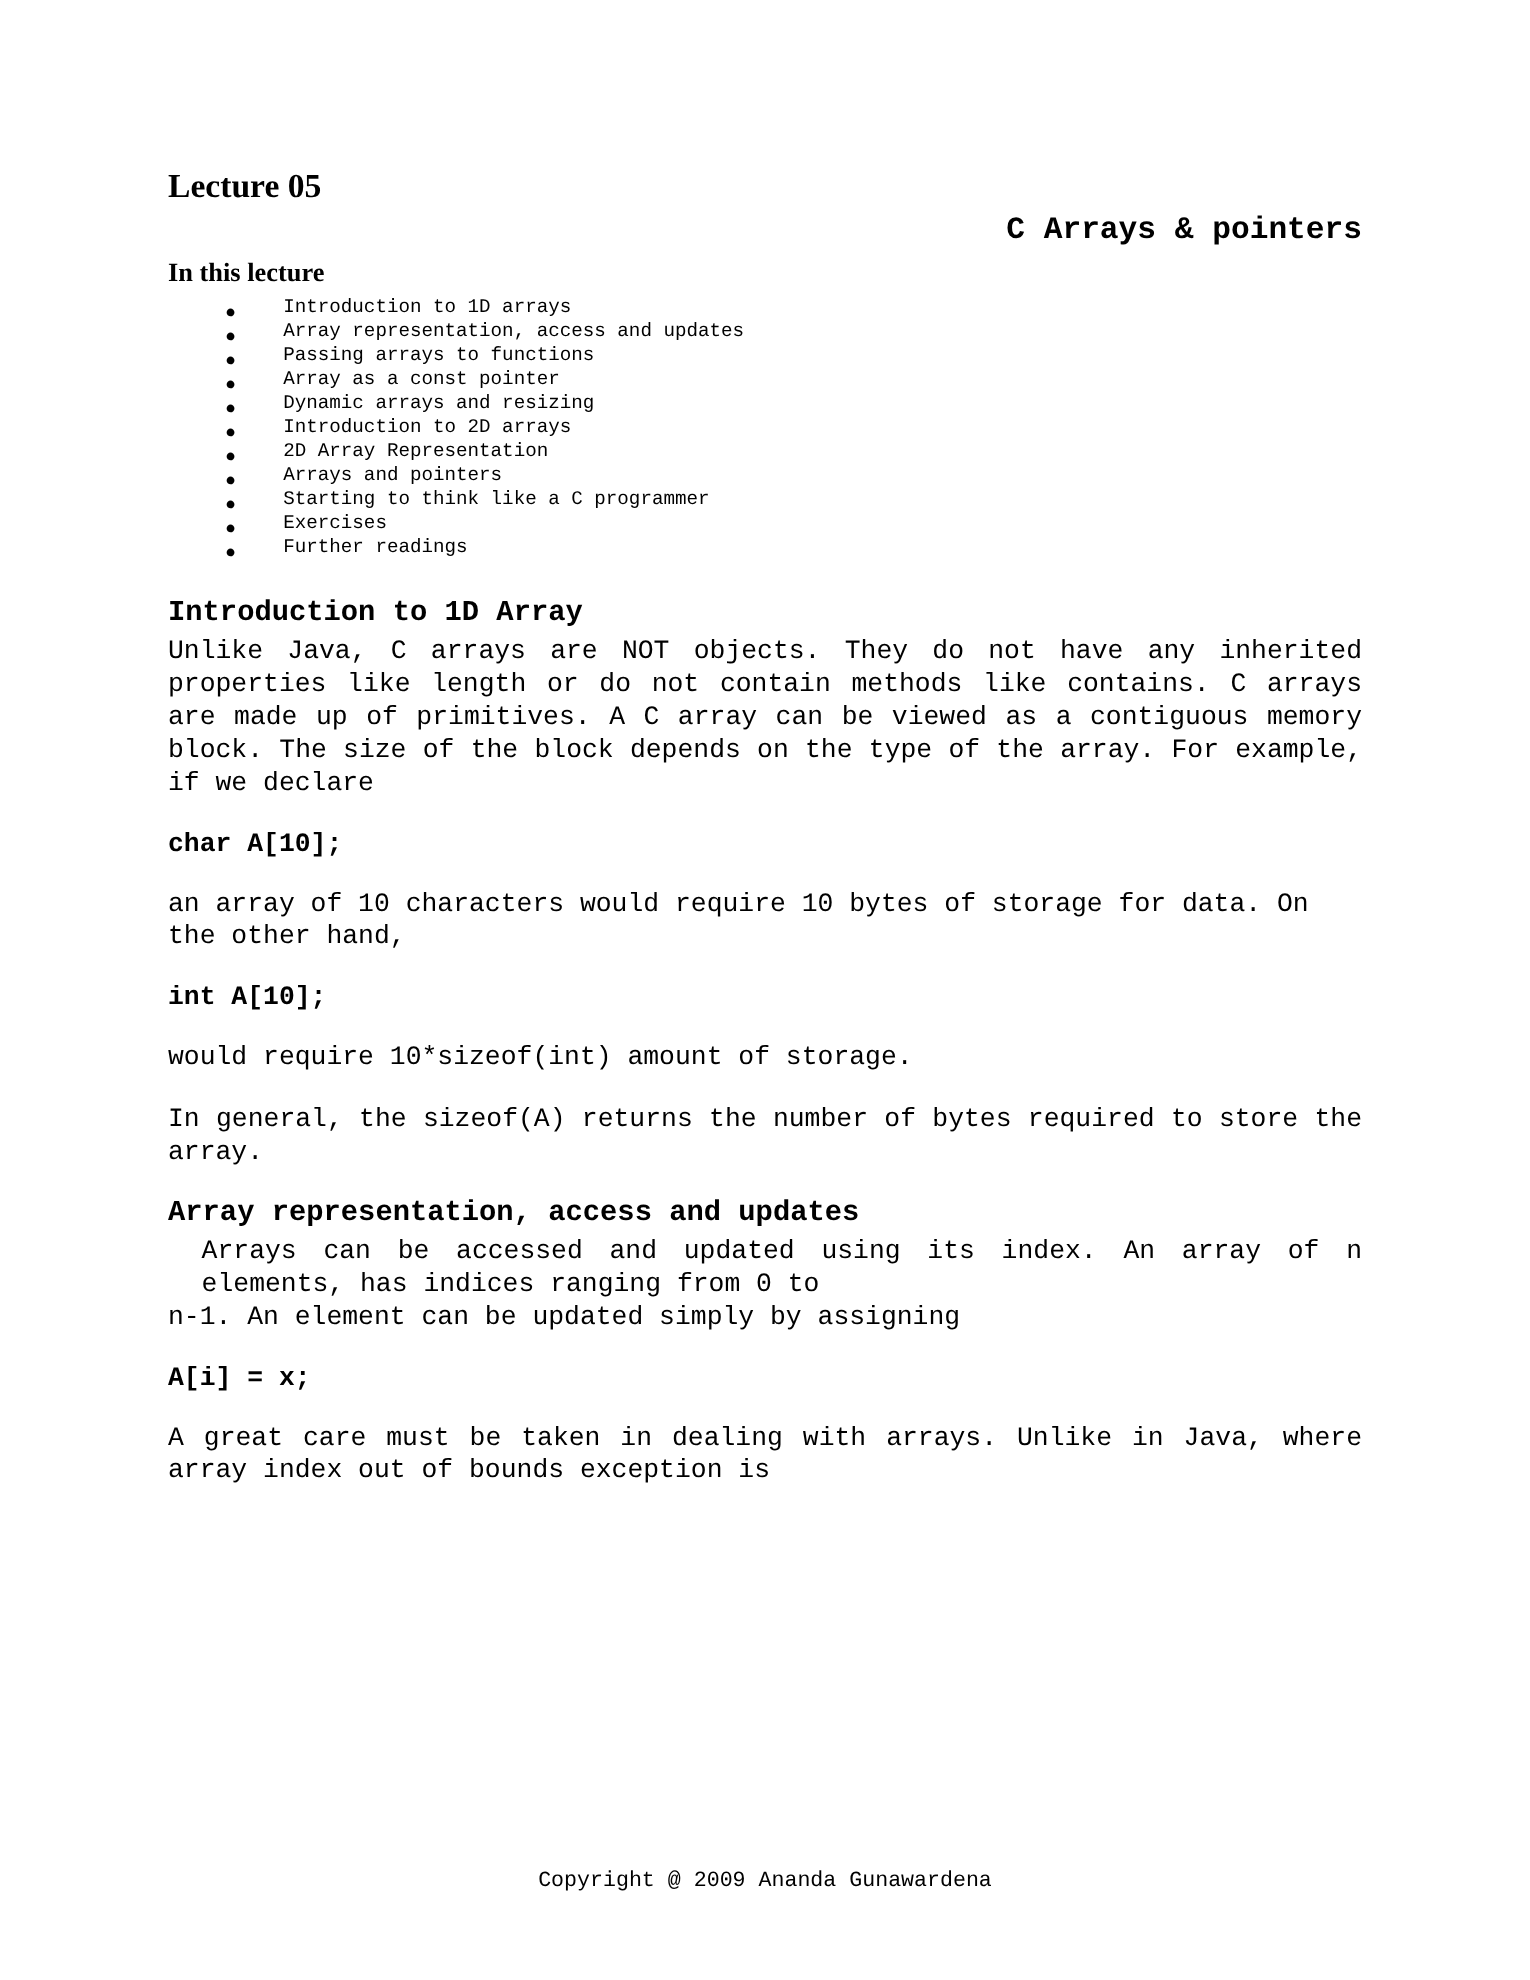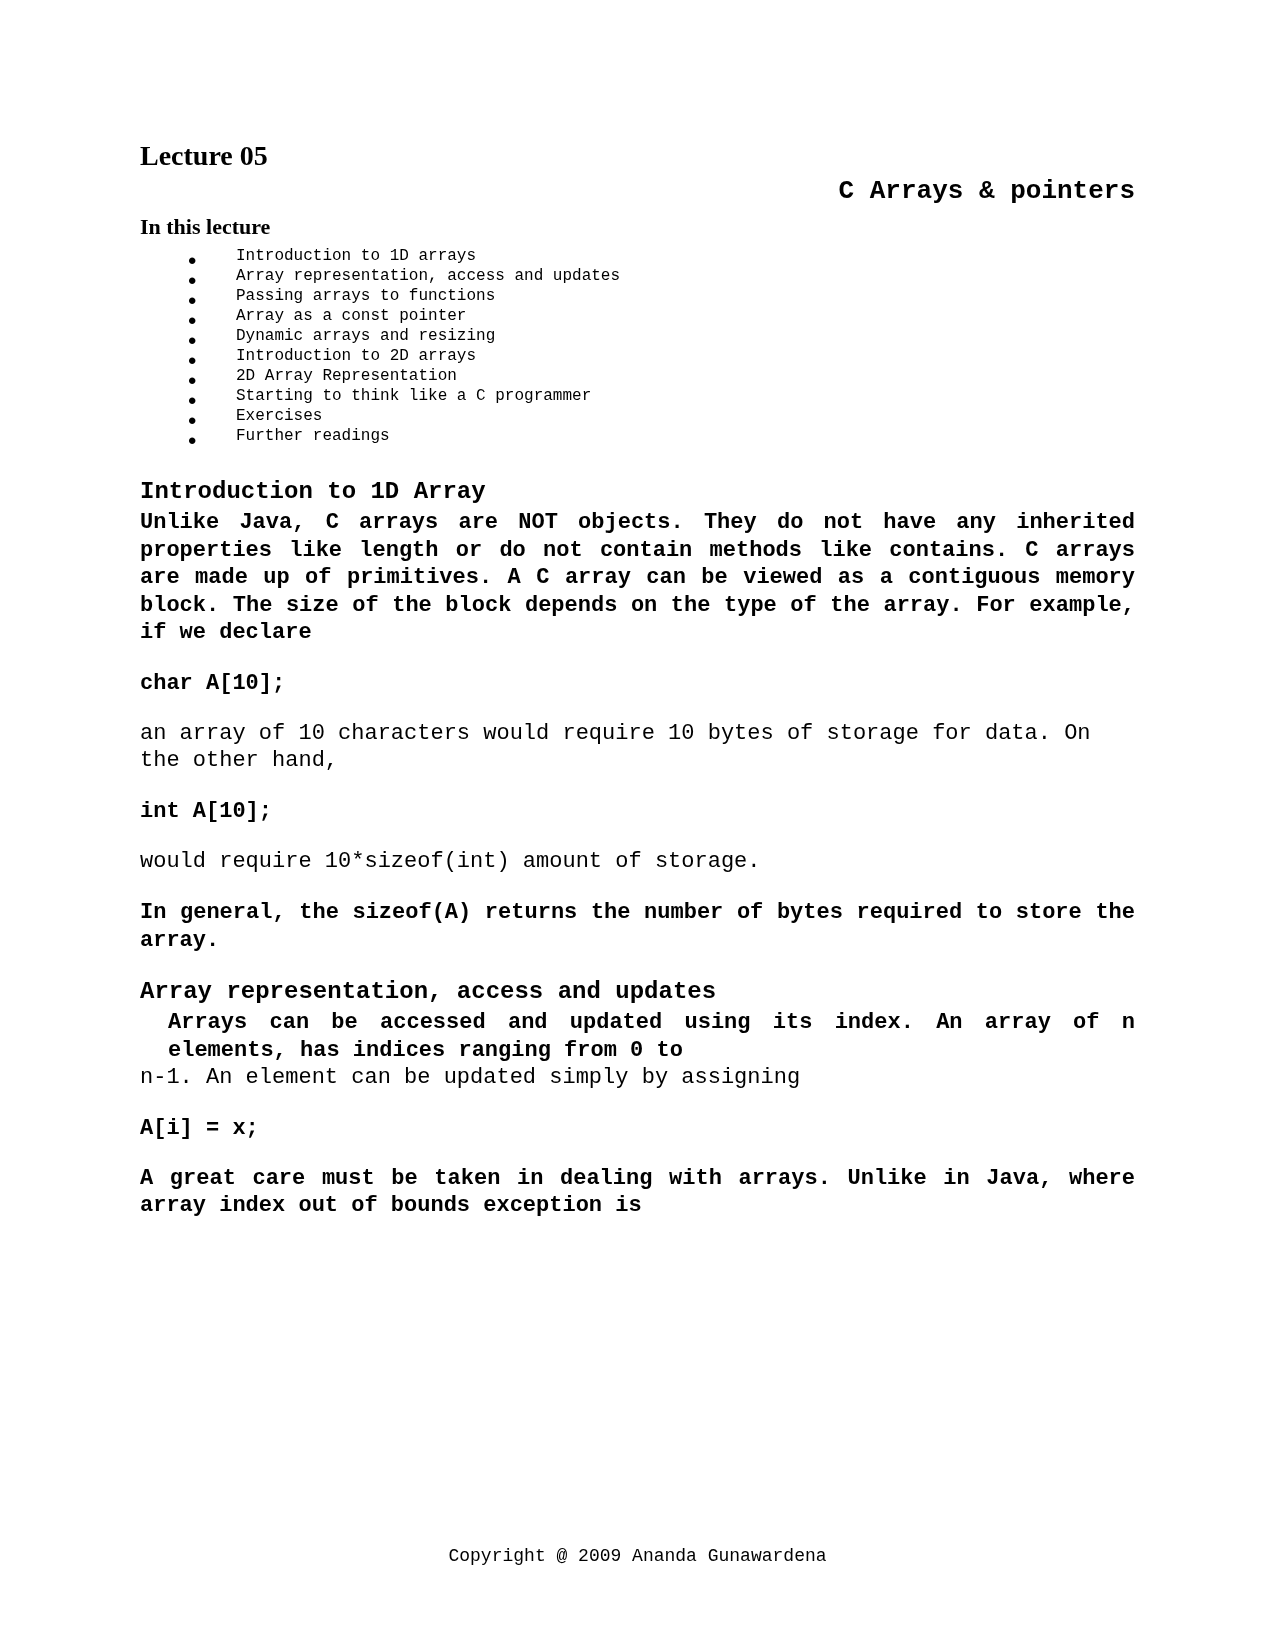--- a/index.html
+++ b/index.html
@@ -58,31 +58,30 @@
       font-weight: bold;
       margin-bottom: 4px;
     }
     .para {
       font-size: 22px;
       line-height: 1.25;
       margin-bottom: 24px;
     }
     .justify {
       text-align: justify;
-      font-weight: bold;
     }
     .code-bold {
       font-family: "Courier New", Courier, monospace;
       font-size: 22px;
       font-weight: bold;
       margin-bottom: 24px;
     }
     .footer {
       position: absolute;
-      bottom: 84px;
+      bottom: 72px;
       left: 0;
       right: 0;
       text-align: center;
       font-size: 18px;
       font-family: "Courier New", Courier, monospace;
     }
   </style>
 </head>
 <body>
 
@@ -92,20 +91,21 @@
 <div class="section-label">In this lecture</div>
 
 <ul class="bullet-list">
   <li>Introduction to 1D arrays</li>
   <li>Array representation, access and updates</li>
   <li>Passing arrays to functions</li>
   <li>Array as a const pointer</li>
   <li>Dynamic arrays and resizing</li>
   <li>Introduction to 2D arrays</li>
   <li>2D Array Representation</li>
+  <li>Arrays and pointers</li>
   <li>Starting to think like a C programmer</li>
   <li>Exercises</li>
   <li>Further readings</li>
 </ul>
 
 <div class="heading">Introduction to 1D Array</div>
 <div class="para justify">Unlike Java, C arrays are NOT objects. They do not have any inherited properties like length or do not contain methods like contains. C arrays are made up of primitives. A C array can be viewed as a contiguous memory block. The size of the block depends on the type of the array. For example, if we declare</div>
 
 <div class="code-bold">char A[10];</div>
 

